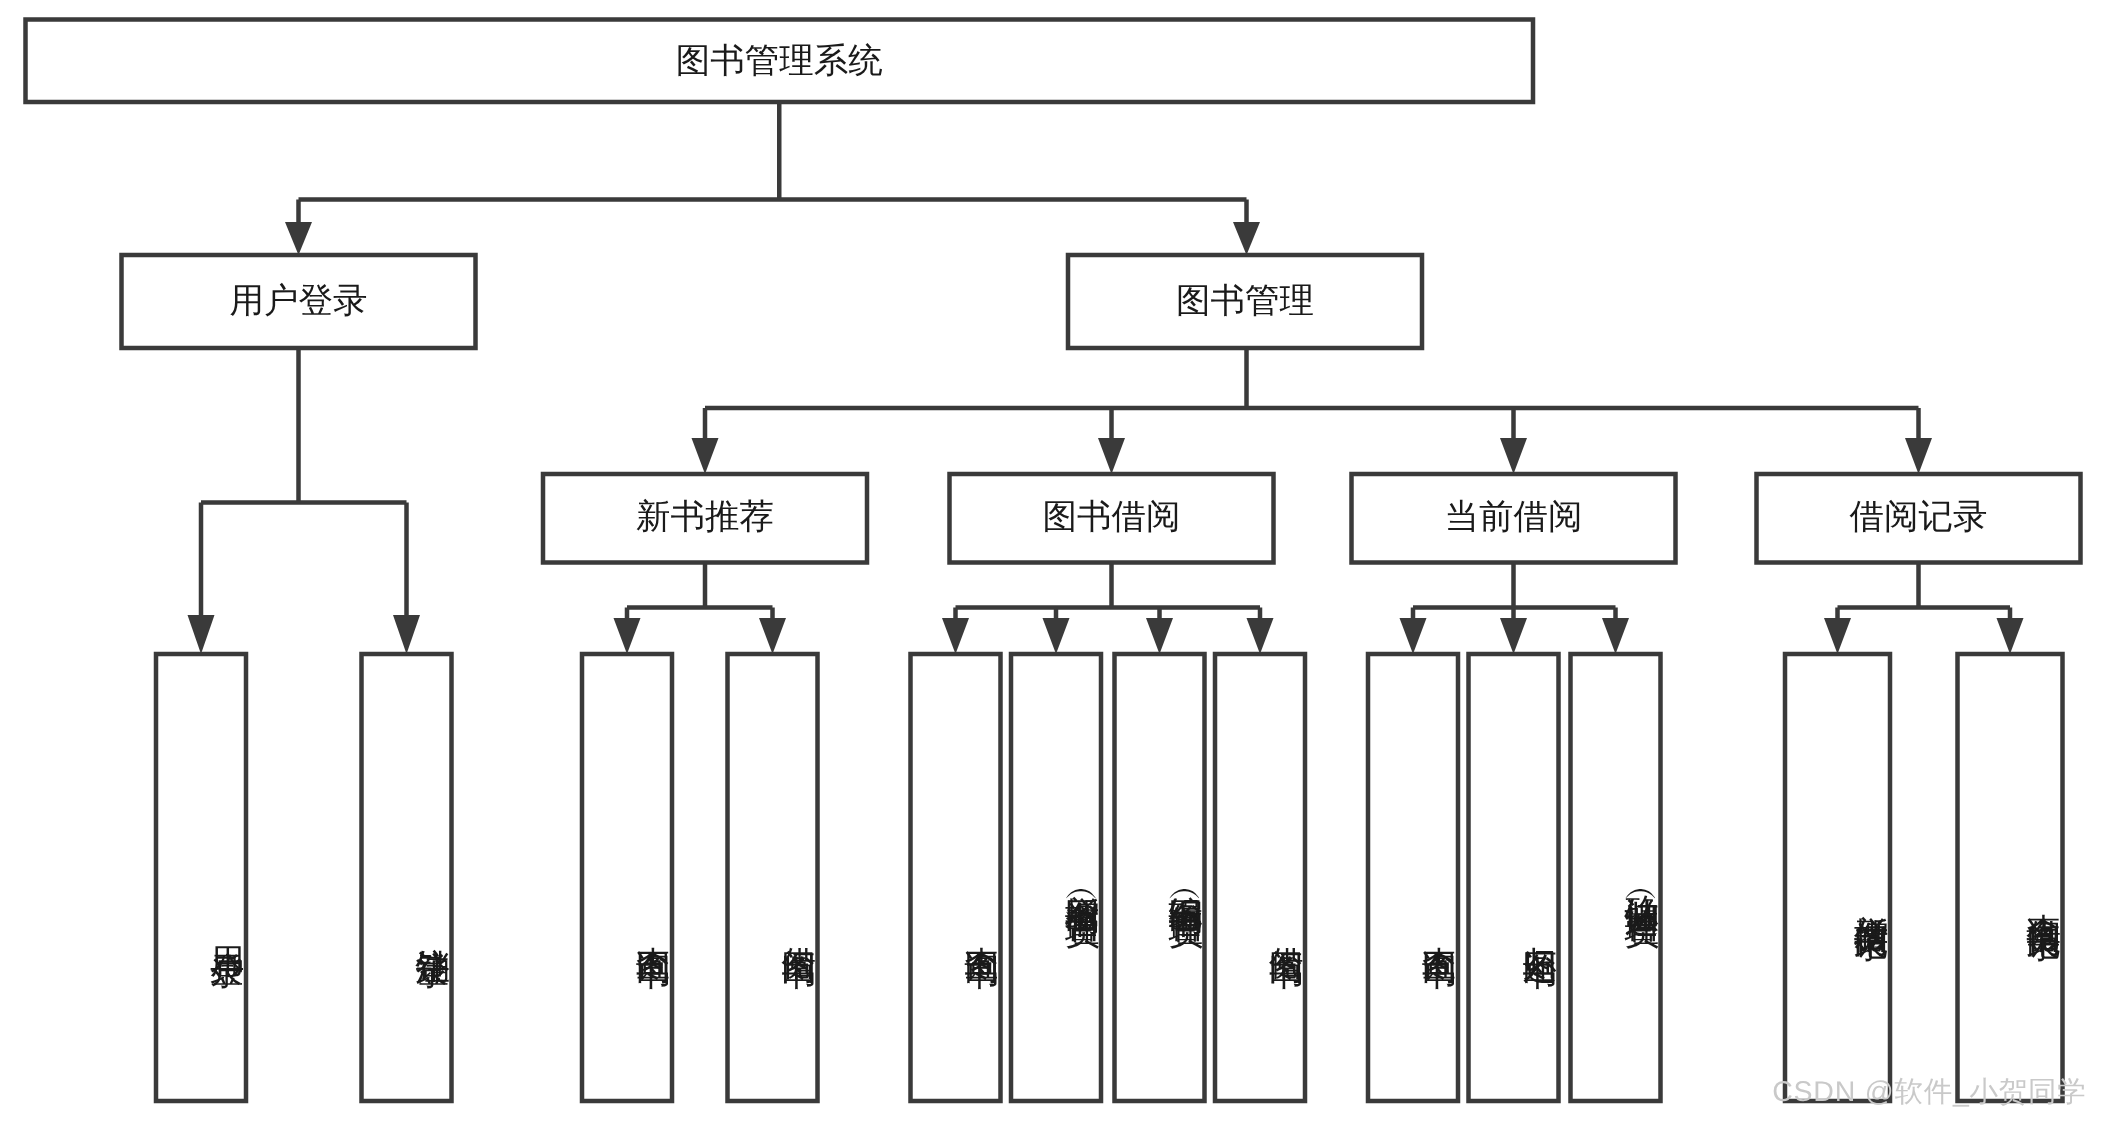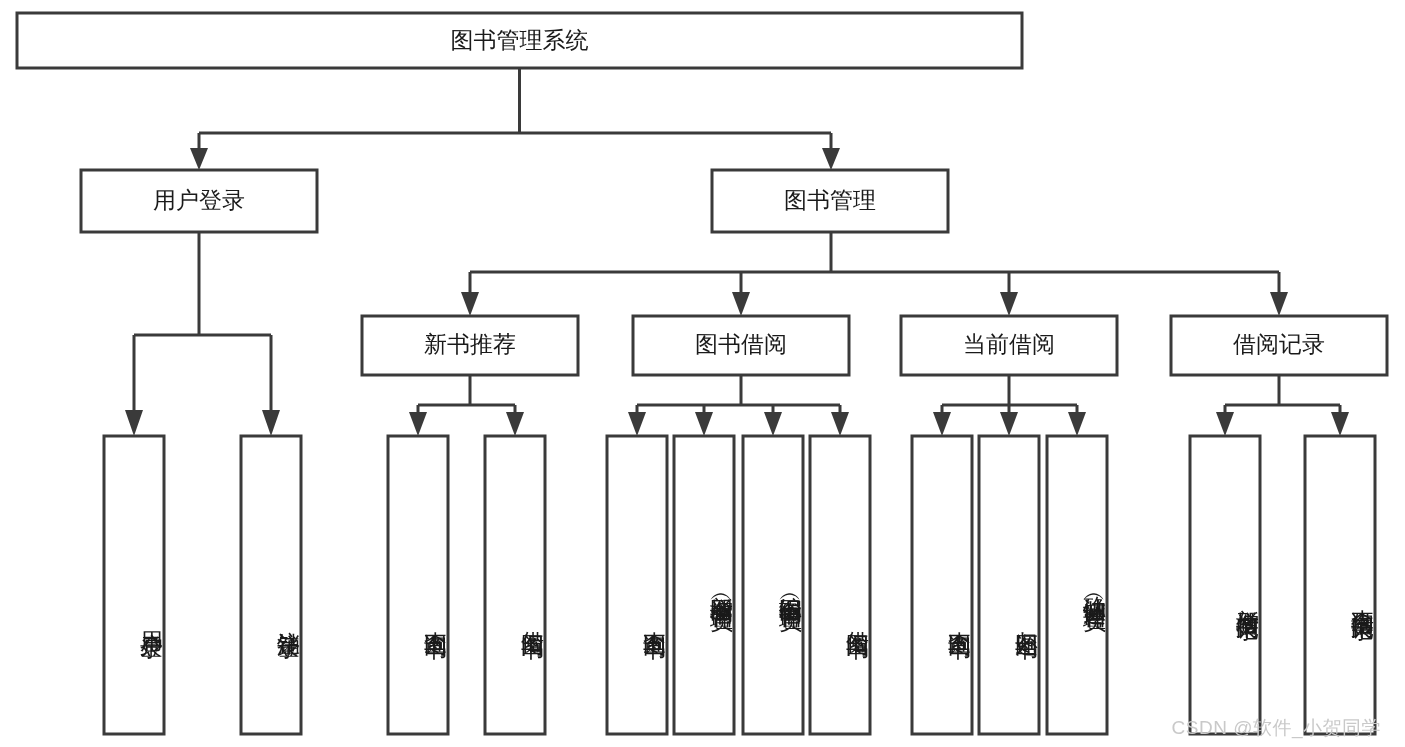--- a/index.html
+++ b/index.html
@@ -61,21 +61,21 @@
     line-height: 1.12;
     letter-spacing: 2px;
     white-space: nowrap;
     display: flex;
     align-items: flex-start;
     justify-content: center;
     pointer-events: none;
   }
   .watermark {
     position: absolute;
-    right: 24px;
+    right: 14px;
     bottom: 6px;
     font-family: "Liberation Sans", "DejaVu Sans", sans-serif;
     font-size: 19px;
     color: #c9c9c9;
     white-space: nowrap;
     letter-spacing: 0.5px;
   }
 </style>
 </head>
 <body>

